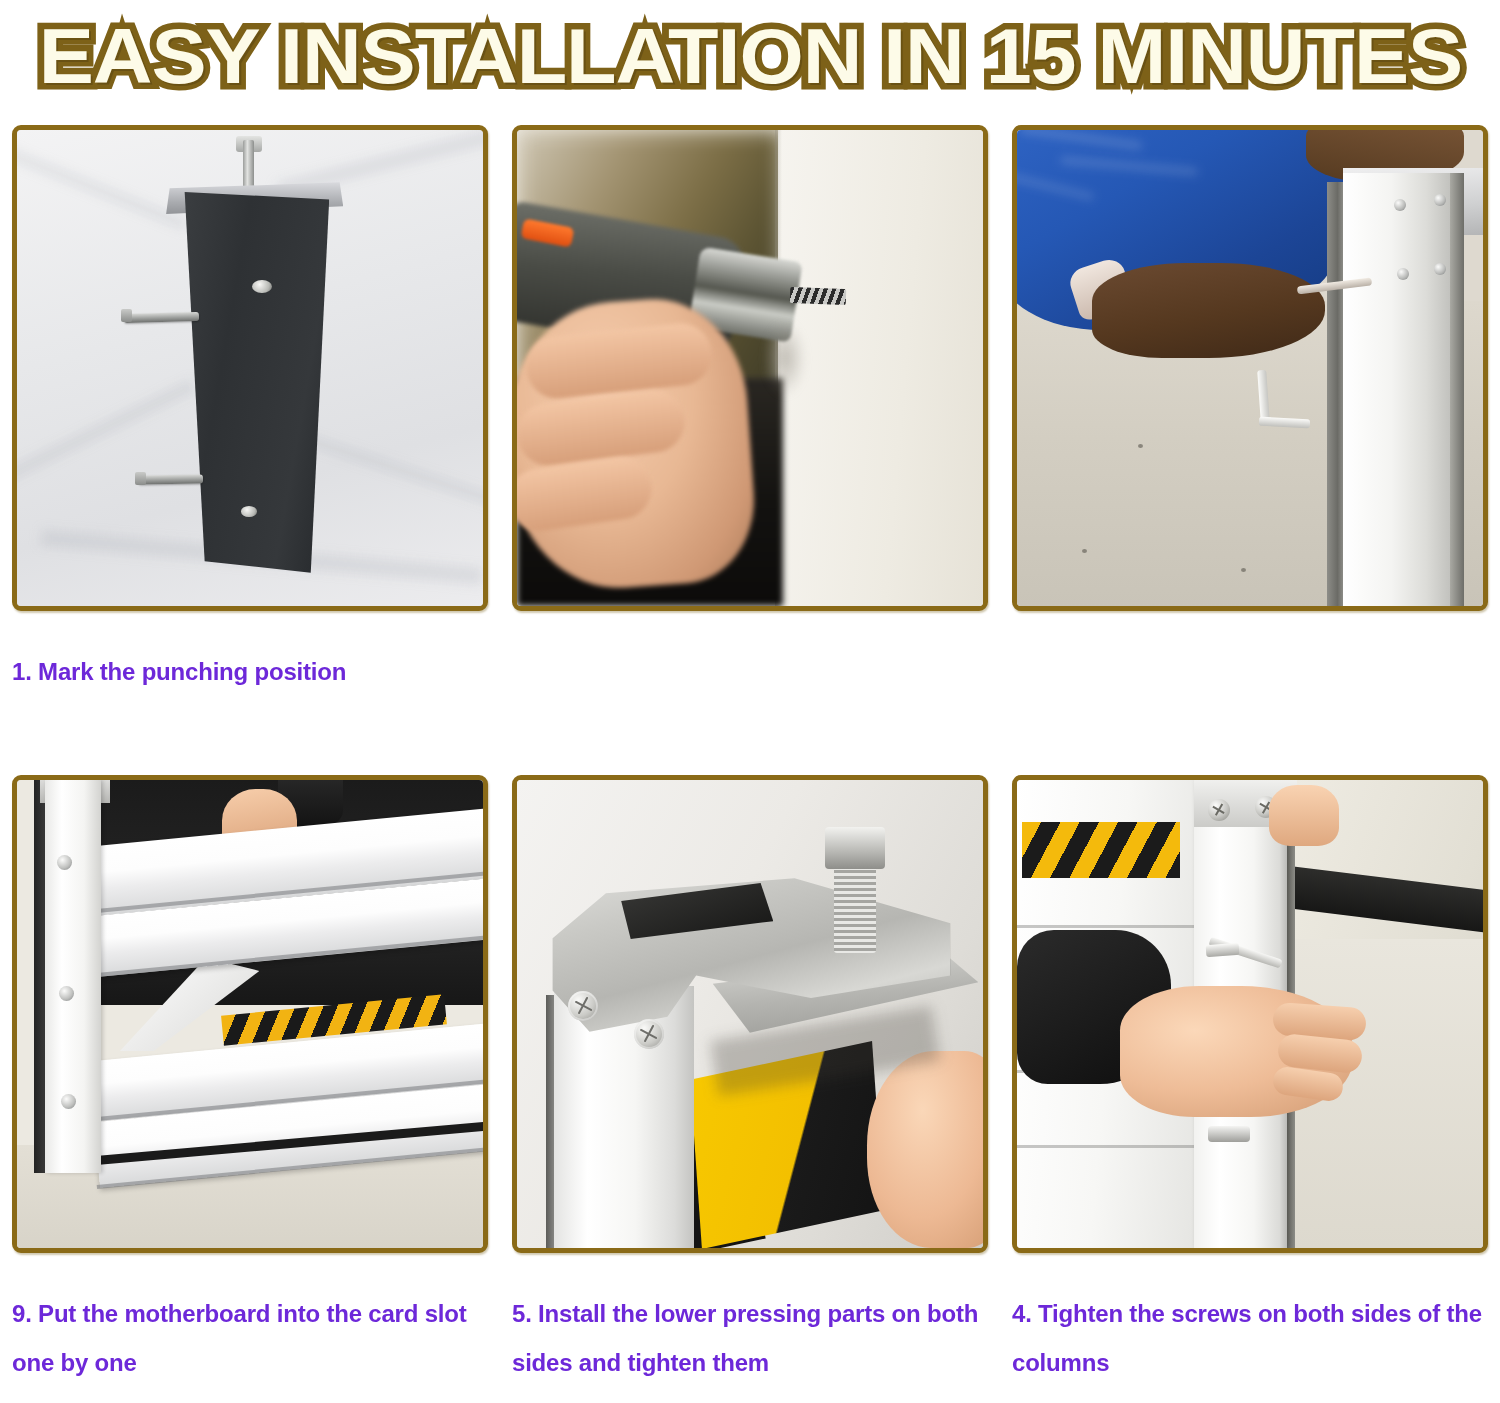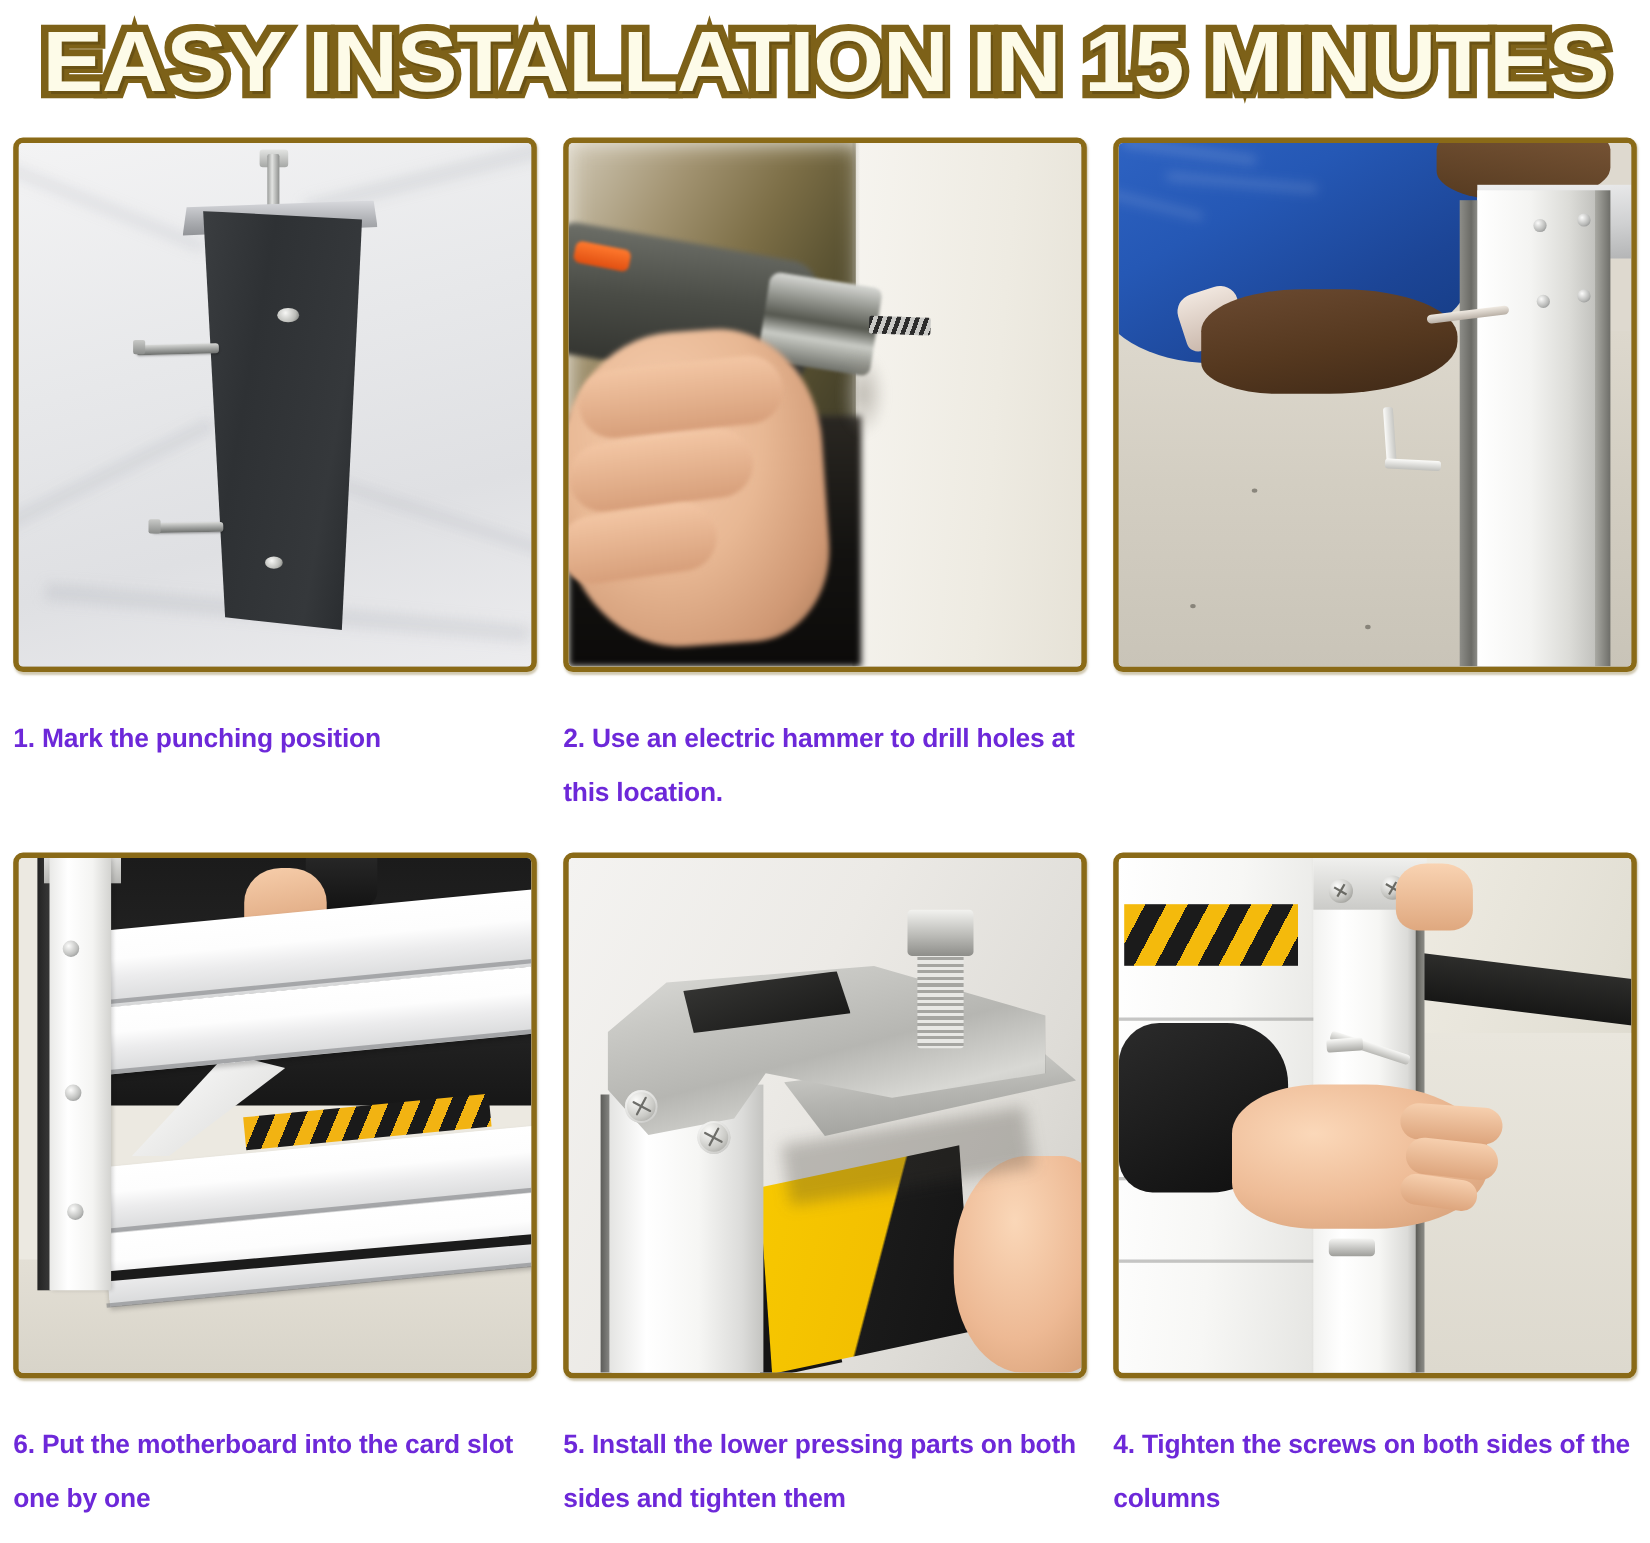--- a/index.html
+++ b/index.html
@@ -553,21 +553,20 @@
           <div class="orange"></div>
           <div class="drill-chuck"></div>
           <div class="bit"></div>
           <div class="dust"></div>
           <div class="hand"></div>
           <div class="fngr fg1"></div>
             <div class="fngr fg2"></div>
             <div class="fngr fg3"></div>
         </div>
       </div>
-      <div class="caption">2. Use an electric hammer to drill holes at this location.</div>
     </div>
 
     <div class="cell cell-2">
       <div class="frame">
         <div class="photo p3">
           <div class="floor"></div>
           <div class="shirt">
             <div class="shirt-fold sf1"></div>
               <div class="shirt-fold sf2"></div>
               <div class="shirt-fold sf3"></div>
@@ -616,21 +615,21 @@
           <div class="bgroove g4"></div>
           <div class="baseline"></div>
           <div class="post-dark"></div>
           <div class="post-top"></div>
           <div class="post"></div>
           <div class="pscrw ps1"></div>
           <div class="pscrw ps2"></div>
           <div class="pscrw ps3"></div>
         </div>
       </div>
-      <div class="caption">6. Put the motherboard into the card slot one by one</div>
+      <div class="caption">9. Put the motherboard into the card slot one by one</div>
     </div>
 
     <div class="cell cell-1">
       <div class="frame">
         <div class="photo p5">
           <div class="wall5"></div>
           <div class="blk5"></div>
           <div class="tape5"></div>
           <div class="hand5"></div>
           <div class="col5-dk"></div>

